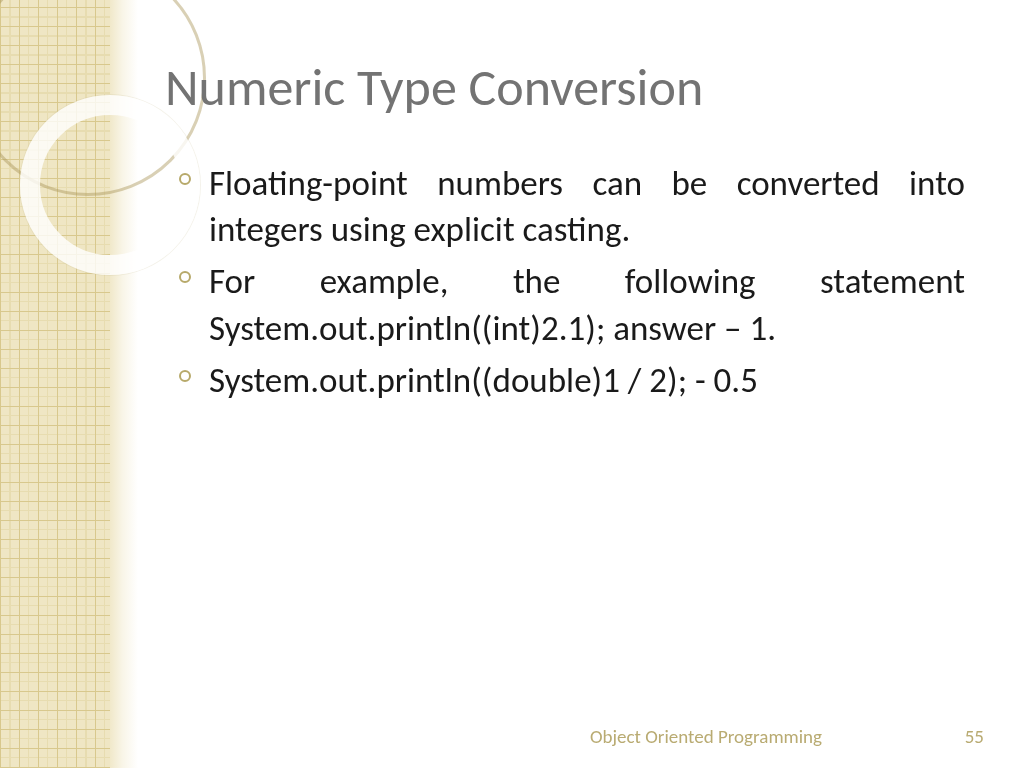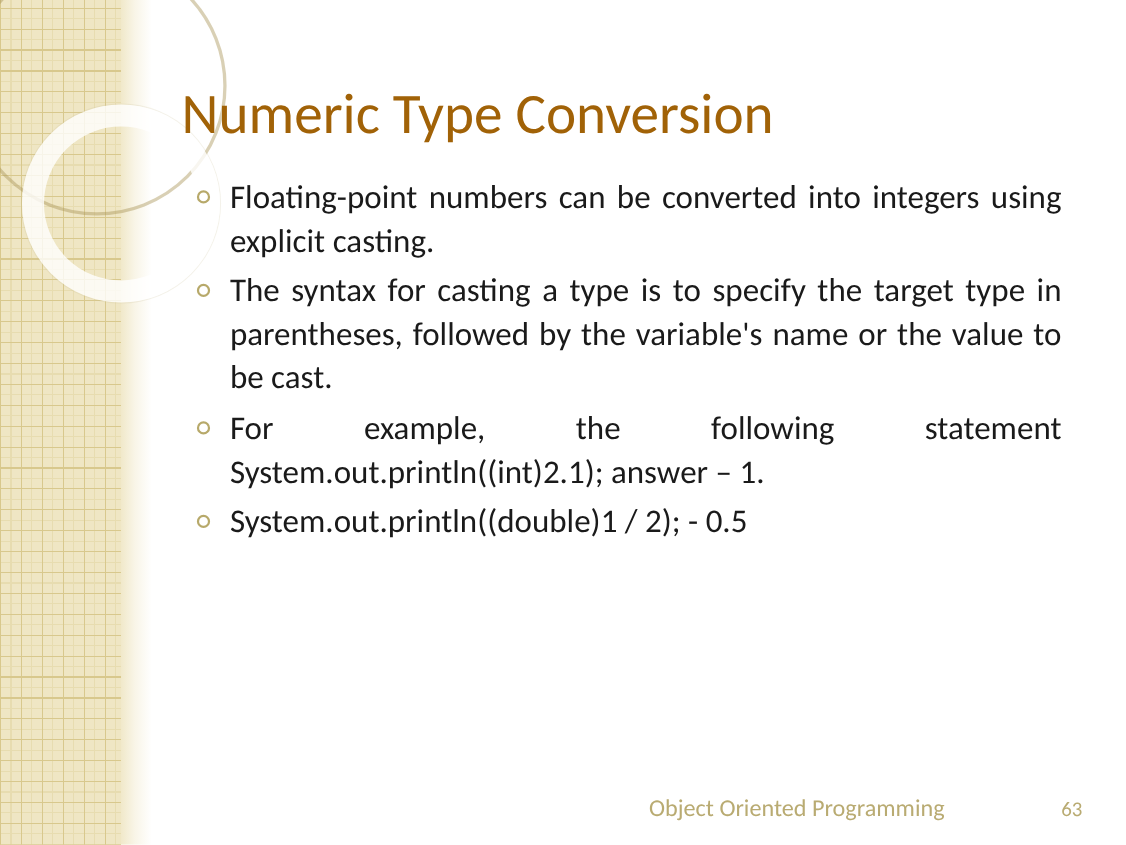--- a/index.html
+++ b/index.html
@@ -59,40 +59,39 @@
     width: 140px;
     height: 140px;
     border: 20px solid rgba(255,255,255,0.8);
     box-shadow: 0 0 0 1px rgba(200,190,150,0.2);
   }
   .title {
     position: absolute;
     left: 165px;
     top: 55px;
     font-size: 52px;
-    color: #a16207;
+    color: #737373;
     font-weight: 400;
     letter-spacing: 0px;
-    margin-top: 16px;
   }
   .content {
     position: absolute;
     left: 175px;
     top: 160px;
     width: 790px;
   }
   .content ul {
     list-style: none;
     margin: 0;
     padding: 0;
   }
   .content li {
     position: relative;
     padding-left: 34px;
-    font-size: 30px;
+    font-size: 35px;
     line-height: 1.32;
     color: #1a1a1a;
     text-align: justify;
     margin-bottom: 6px;
   }
   .content li::before {
     content: "";
     position: absolute;
     left: 4px;
     top: 13px;
@@ -100,21 +99,21 @@
     height: 12px;
     border: 2.5px solid #b7a96a;
     border-radius: 50%;
     box-sizing: border-box;
   }
   .content b { font-weight: 400; }
   .footer-text {
     position: absolute;
     bottom: 20px;
     left: 590px;
-    font-size: 22px;
+    font-size: 19px;
     color: #b9ab72;
     margin-top: 21px;
   }
   .footer-num {
     position: absolute;
     bottom: 20px;
     right: 40px;
     font-size: 19px;
     color: #b9ab72;
   }
@@ -127,21 +126,20 @@
   <div class="left-band"></div>
   <div class="band-fade"></div>
   <div class="ring ring-big"></div>
   <div class="ring ring-small"></div>
 
   <div class="title">Numeric Type Conversion</div>
 
   <div class="content">
     <ul>
       <li>Floating-point numbers can be converted into integers using explicit casting.</li>
-      <li>The syntax for casting a type is to specify the target type in parentheses, followed by the variable's name or the value to be cast.</li>
       <li>For example, the following statement System.out.println((<b>int</b>)<b>2.1</b>); answer – 1.</li>
       <li>System.out.println((<b>double</b>)<b>1</b> / <b>2</b>); - 0.5</li>
     </ul>
   </div>
 
   <div class="footer-text">Object Oriented Programming</div>
-  <div class="footer-num">63</div>
+  <div class="footer-num">55</div>
 </div>
 
 </body></html>

